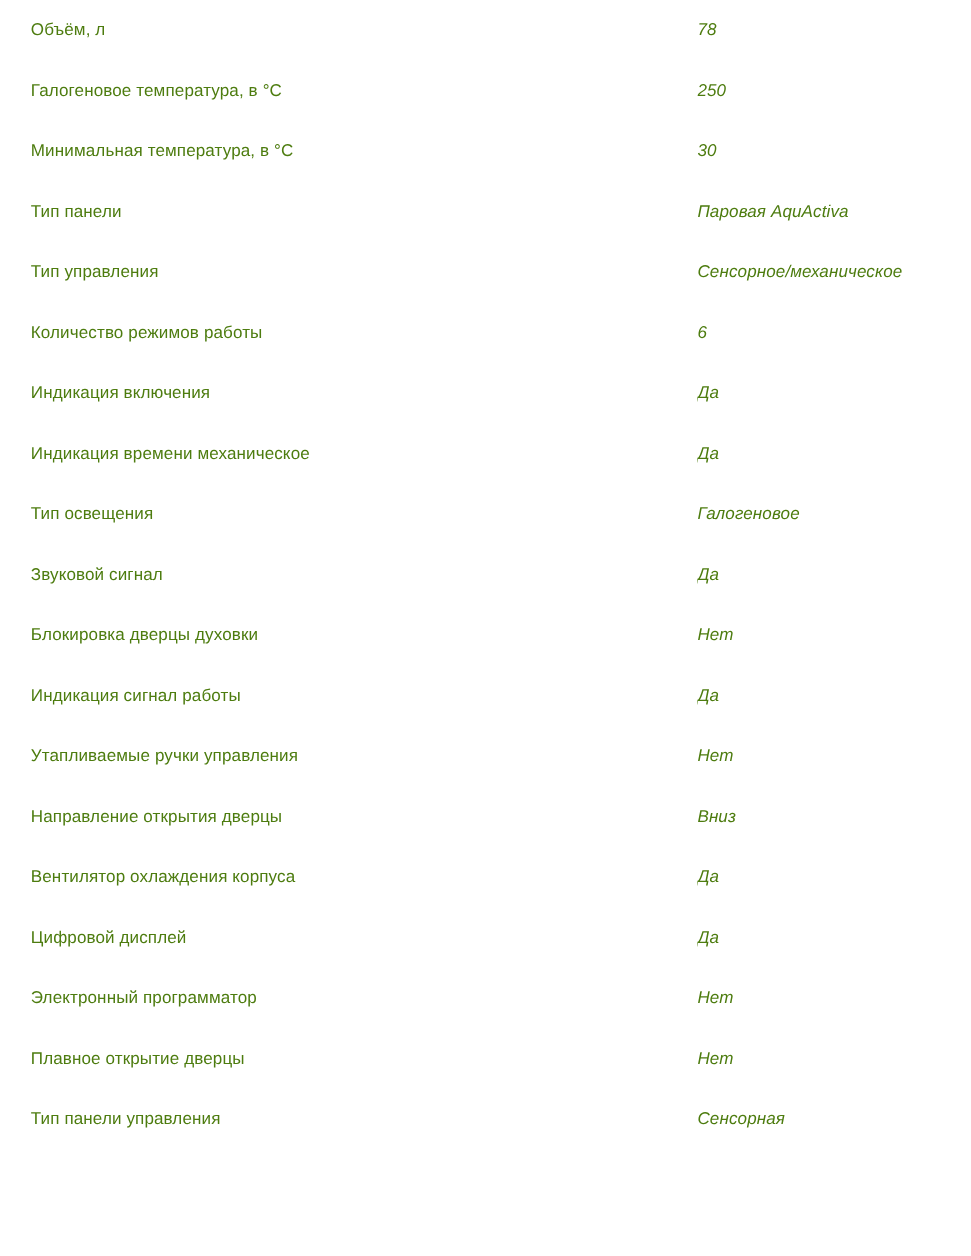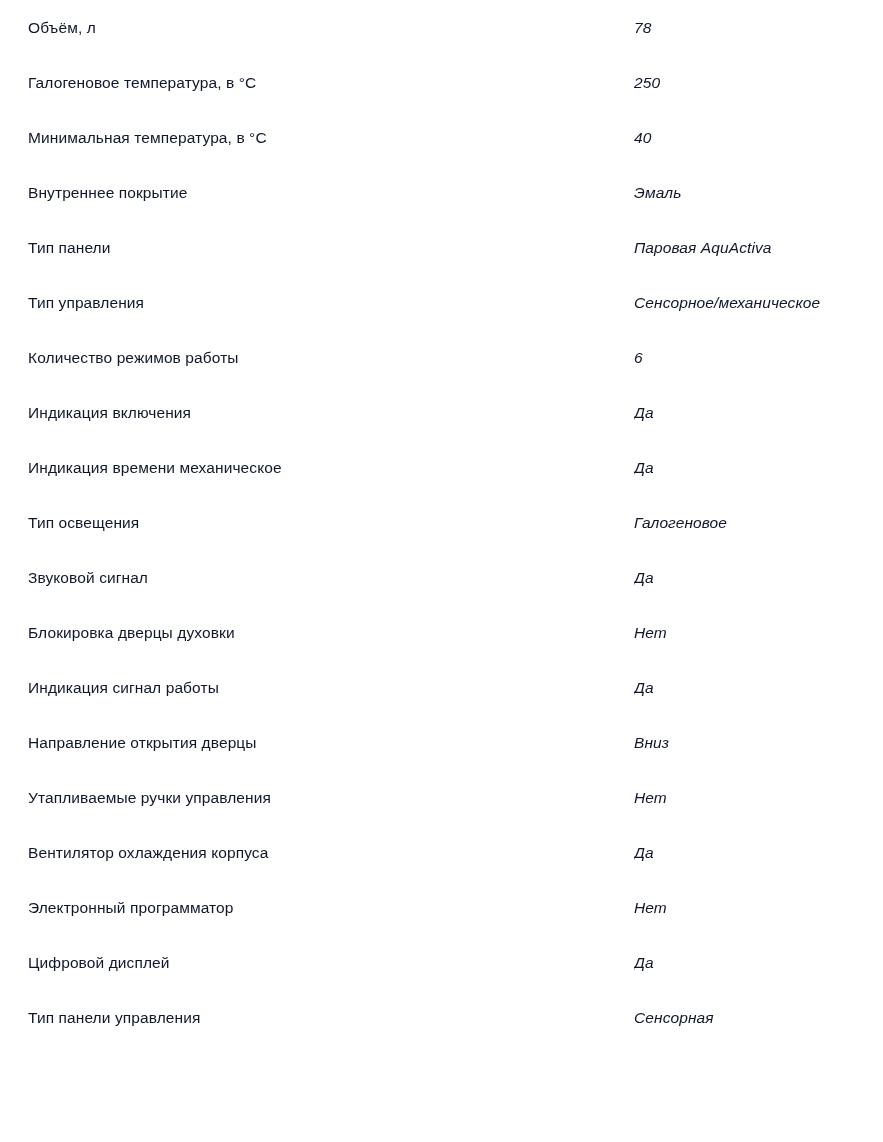--- a/index.html
+++ b/index.html
@@ -19,21 +19,21 @@
     border-collapse: collapse;
     table-layout: fixed;
   }
   .spec-table tr {
     height: 55px;
   }
   .spec-table td {
     vertical-align: middle;
     font-size: 15.5px;
     font-weight: 400;
-    color: #0f172a;
+    color: #4d7c0f;
     letter-spacing: 0.1px;
     white-space: nowrap;
     overflow: hidden;
     padding: 0;
   }
   td.name-cell {
     width: 634px;
     padding-left: 28px;
     box-sizing: border-box;
   }
@@ -51,25 +51,21 @@
       <tr>
         <td class="name-cell">Объём, л</td>
         <td class="value-cell">78</td>
       </tr>
       <tr>
         <td class="name-cell">Галогеновое температура, в °C</td>
         <td class="value-cell">250</td>
       </tr>
       <tr>
         <td class="name-cell">Минимальная температура, в °C</td>
-        <td class="value-cell">40</td>
-      </tr>
-      <tr>
-        <td class="name-cell">Внутреннее покрытие</td>
-        <td class="value-cell">Эмаль</td>
+        <td class="value-cell">30</td>
       </tr>
       <tr>
         <td class="name-cell">Тип панели</td>
         <td class="value-cell">Паровая AquActiva</td>
       </tr>
       <tr>
         <td class="name-cell">Тип управления</td>
         <td class="value-cell">Сенсорное/механическое</td>
       </tr>
       <tr>
@@ -94,37 +90,41 @@
       </tr>
       <tr>
         <td class="name-cell">Блокировка дверцы духовки</td>
         <td class="value-cell">Нет</td>
       </tr>
       <tr>
         <td class="name-cell">Индикация сигнал работы</td>
         <td class="value-cell">Да</td>
       </tr>
       <tr>
+        <td class="name-cell">Утапливаемые ручки управления</td>
+        <td class="value-cell">Нет</td>
+      </tr>
+      <tr>
         <td class="name-cell">Направление открытия дверцы</td>
         <td class="value-cell">Вниз</td>
       </tr>
       <tr>
-        <td class="name-cell">Утапливаемые ручки управления</td>
-        <td class="value-cell">Нет</td>
+        <td class="name-cell">Вентилятор охлаждения корпуса</td>
+        <td class="value-cell">Да</td>
       </tr>
       <tr>
-        <td class="name-cell">Вентилятор охлаждения корпуса</td>
+        <td class="name-cell">Цифровой дисплей</td>
         <td class="value-cell">Да</td>
       </tr>
       <tr>
         <td class="name-cell">Электронный программатор</td>
         <td class="value-cell">Нет</td>
       </tr>
       <tr>
-        <td class="name-cell">Цифровой дисплей</td>
-        <td class="value-cell">Да</td>
+        <td class="name-cell">Плавное открытие дверцы</td>
+        <td class="value-cell">Нет</td>
       </tr>
       <tr>
         <td class="name-cell">Тип панели управления</td>
         <td class="value-cell">Сенсорная</td>
       </tr>
     </tbody>
 </table>
 
 </body></html>

